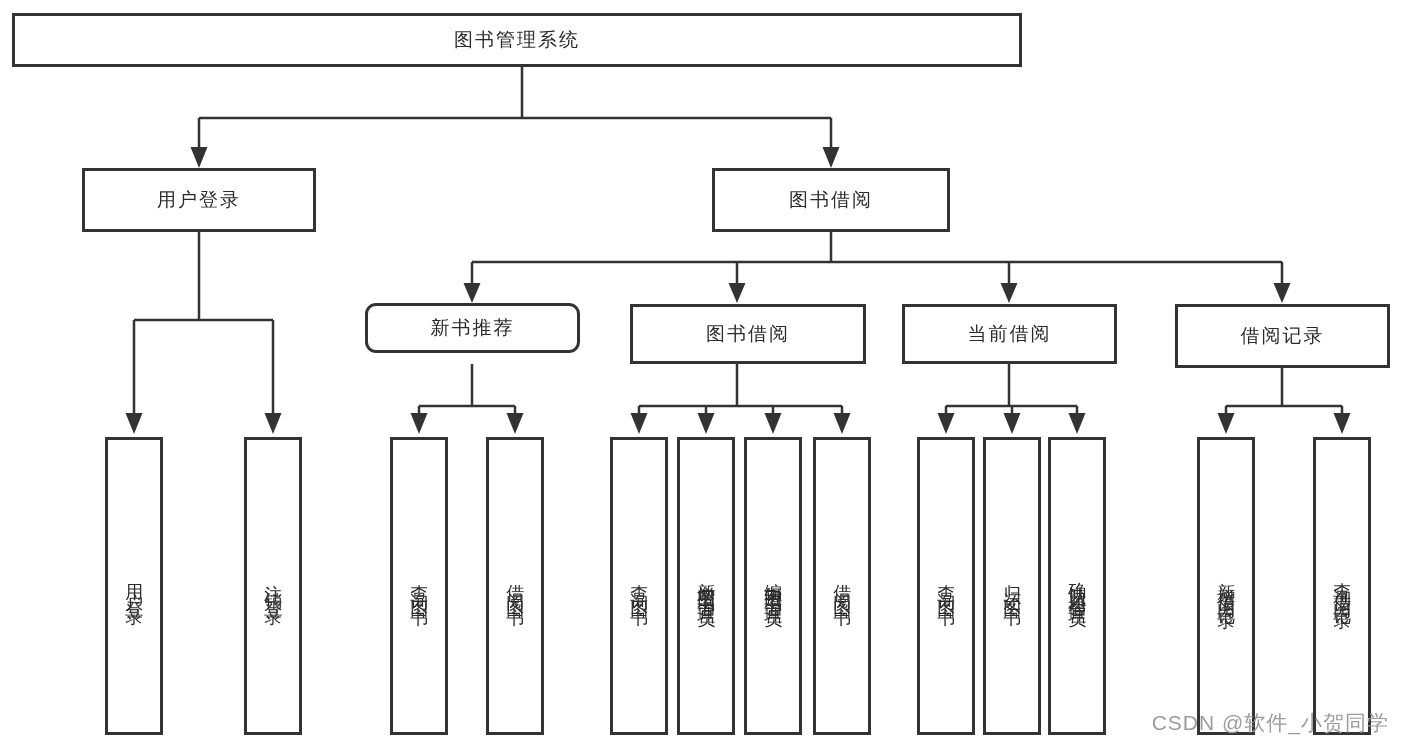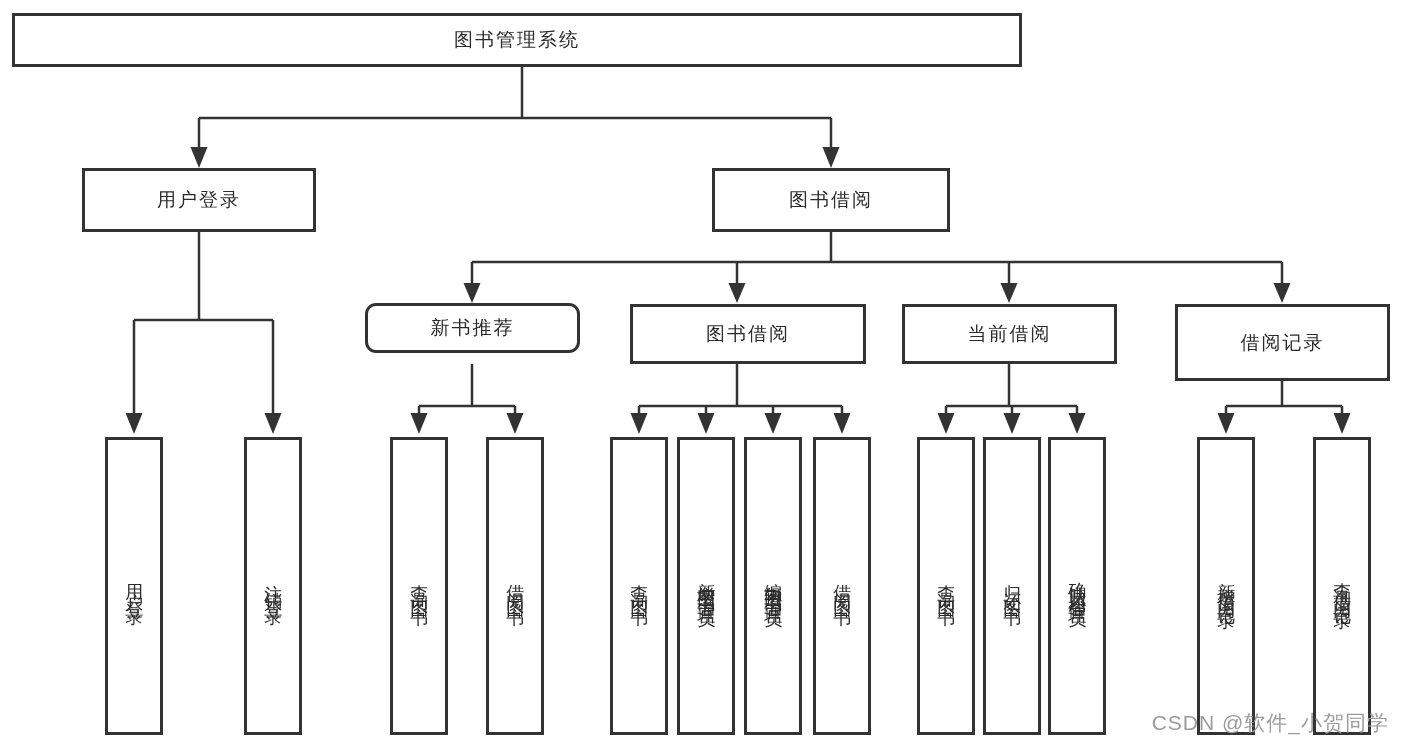--- a/index.html
+++ b/index.html
@@ -100,21 +100,21 @@
 
   <div class="hnode" style="left:365px; top:303px; width:215px; height:50px;border-radius:11px;">
     <span>新书推荐</span>
   </div>
   <div class="hnode" style="left:630px; top:304px; width:236px; height:60px;">
     <span>图书借阅</span>
   </div>
   <div class="hnode" style="left:902px; top:304px; width:215px; height:60px;">
     <span>当前借阅</span>
   </div>
-  <div class="hnode" style="left:1175px; top:304px; width:215px; height:77px;">
+  <div class="hnode" style="left:1175px; top:304px; width:215px; height:64px;">
     <span>借阅记录</span>
   </div>
 
   <div class="vnode" style="left:105px;">
     <span class="vtext">用户登录</span>
   </div>
   <div class="vnode" style="left:244px;">
     <span class="vtext">注销登录</span>
   </div>
 

